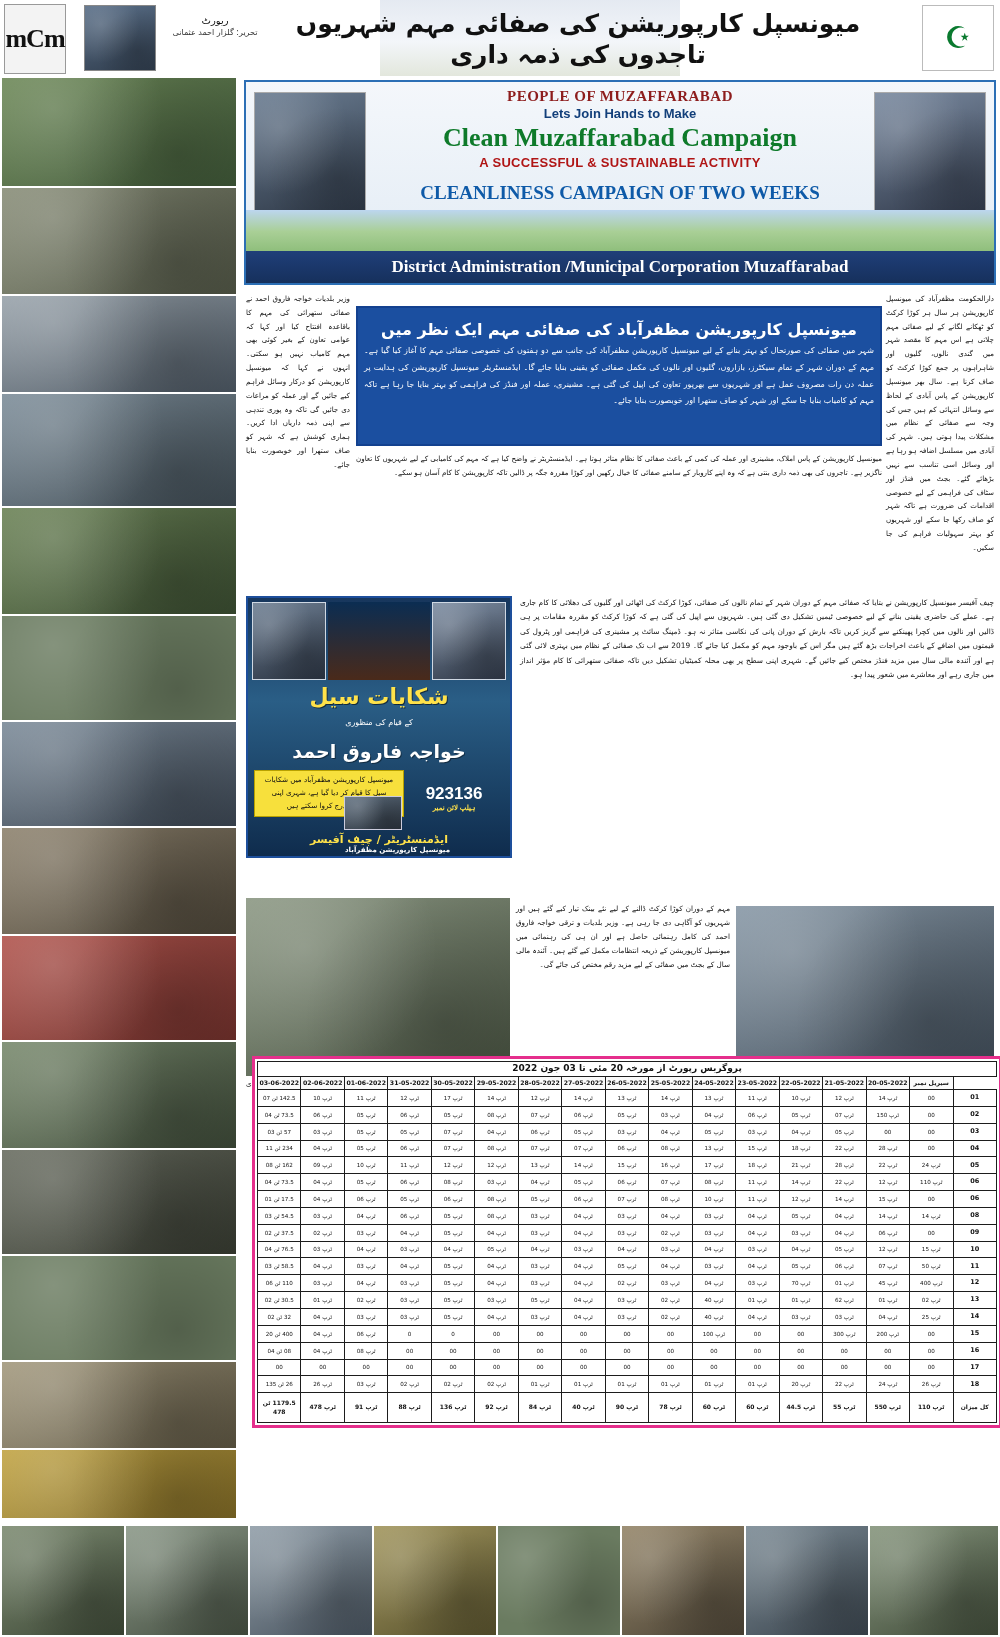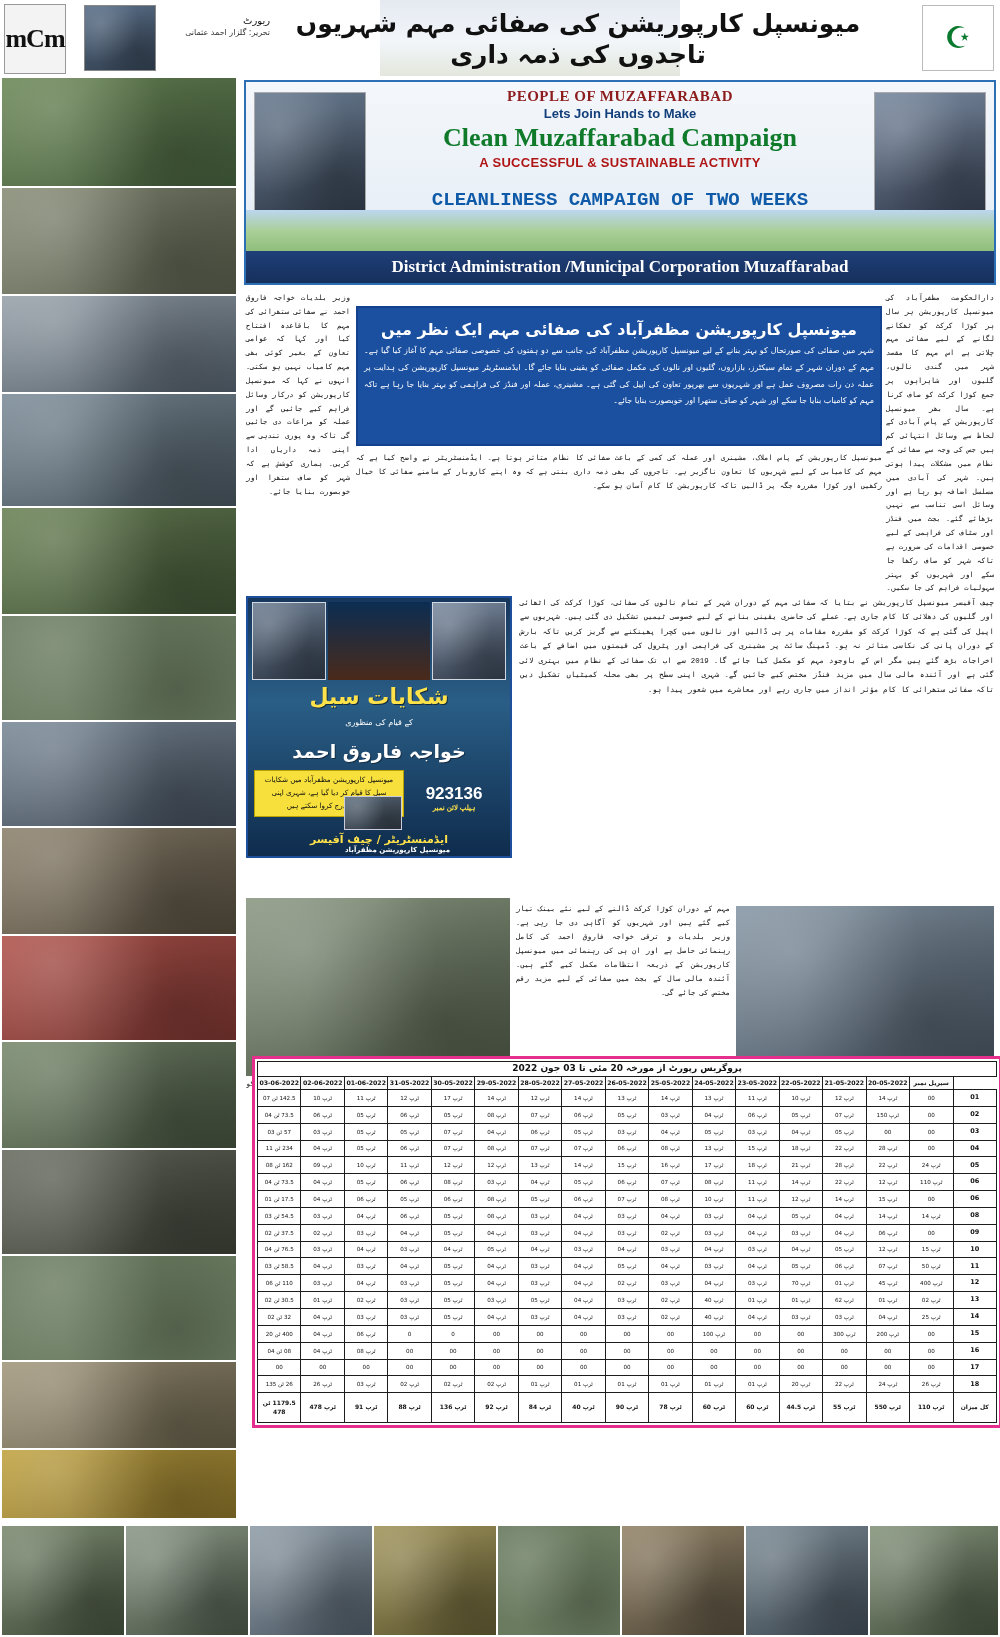--- a/index.html
+++ b/index.html
@@ -29,21 +29,21 @@
     position:absolute; left:4px; top:4px; width:62px; height:70px;
     border:1px solid #999; background:#f3f3f3;
     display:flex; align-items:center; justify-content:center;
   }
   .logo-mcm {
     font-family:"Liberation Serif", serif; font-size:26px; font-weight:bold; color:#111;
     letter-spacing:-1px;
   }
   .head-photo { position:absolute; left:84px; top:5px; width:72px; height:66px; border:1px solid #888; }
   .head-byline {
-    position:absolute; left:160px; top:14px; width:110px; 
+    position:absolute; left:160px; top:14px; width:110px; text-align:center;
     font-size:10px; line-height:1.35; color:#111; direction:rtl;
     font-family:"DejaVu Sans", sans-serif;
   }
   .head-byline .small { font-size:8px; color:#333; }
   .masthead-title {
     position:absolute; left:278px; top:2px; width:600px; height:74px;
     display:flex; align-items:center; justify-content:center; text-align:center;
     direction:rtl;
   }
   .masthead-title span {
@@ -74,39 +74,39 @@
   }
   .banner .bn-top { position:absolute; left:0; top:0; width:100%; height:150px;
     background:linear-gradient(180deg,#f4f7fb,#e6eef6); }
   .banner .bn-pic-l { position:absolute; left:8px; top:10px; width:112px; height:124px; border:1px solid #aaa; }
   .banner .bn-pic-r { position:absolute; right:8px; top:10px; width:112px; height:124px; border:1px solid #aaa; }
   .banner .bn-text { position:absolute; left:132px; right:132px; top:6px; text-align:center; }
   .bn-l1 { font-family:"Liberation Serif", serif; font-size:15px; font-weight:bold; color:#8d1d1d; letter-spacing:.5px; }
   .bn-l2 { font-size:13px; font-weight:bold; color:#123f7a; margin-top:1px;}
   .bn-l3 { font-family:"Liberation Serif", serif; font-size:26px; font-weight:bold; color:#0e7a2a; margin-top:2px;}
   .bn-l4 { font-size:13px; font-weight:bold; color:#b01515; margin-top:2px; letter-spacing:.3px;}
-  .bn-l5 { font-family:Liberation Mono, monospace; font-size:19px; font-weight:bold; color:#0e5aa8; margin-top:19px;}
+  .bn-l5 { font-family:Liberation Serif, serif; font-size:19px; font-weight:bold; color:#0e5aa8; margin-top:12px;}
   .banner .bn-scene {
     position:absolute; left:0; top:128px; width:100%; height:48px;
     background:linear-gradient(180deg,#bcd6ef 0%, #a9cf96 45%, #86b973 100%);
   }
   .banner .bn-foot {
     position:absolute; left:0; bottom:0; width:100%; height:32px;
     background:linear-gradient(180deg,#1f3f79,#16305c);
     display:flex; align-items:center; justify-content:center;
   }
   .banner .bn-foot span { color:#fff; font-size:17px; font-weight:bold; font-family:"Liberation Serif", serif; }
 
   
   .urdu {
     direction:rtl; text-align:justify; color:#111;
     font-family:"DejaVu Sans", sans-serif;
     font-size:7.1px; line-height:1.95;
   }
-  .col-ur { position:absolute;font-family:Liberation Mono, monospace; }
+  .col-ur { position:absolute; }
 
   
   .blue-box {
     position:absolute; left:356px; top:306px; width:526px; height:140px;
     border:2px solid #13418f; background:#1b4fa0; padding:12px 6px;
   }
   .blue-box .bb-title {
     color:#ffffff; text-align:center; direction:rtl;
     font-family:"DejaVu Sans", sans-serif; font-size:16px; font-weight:bold;
     margin-bottom:4px;

